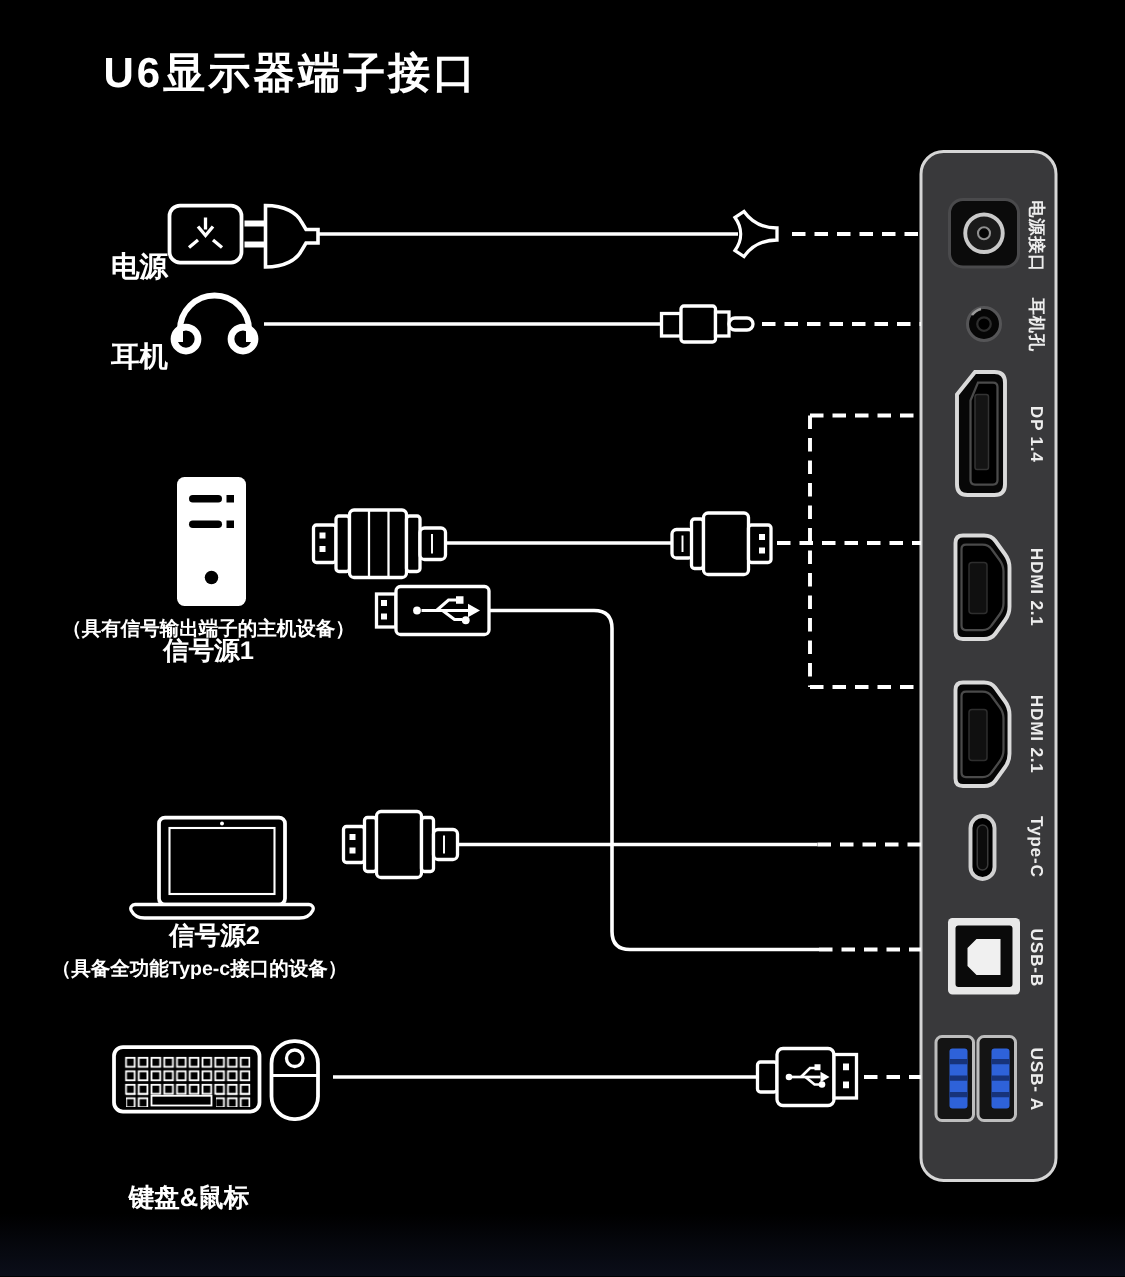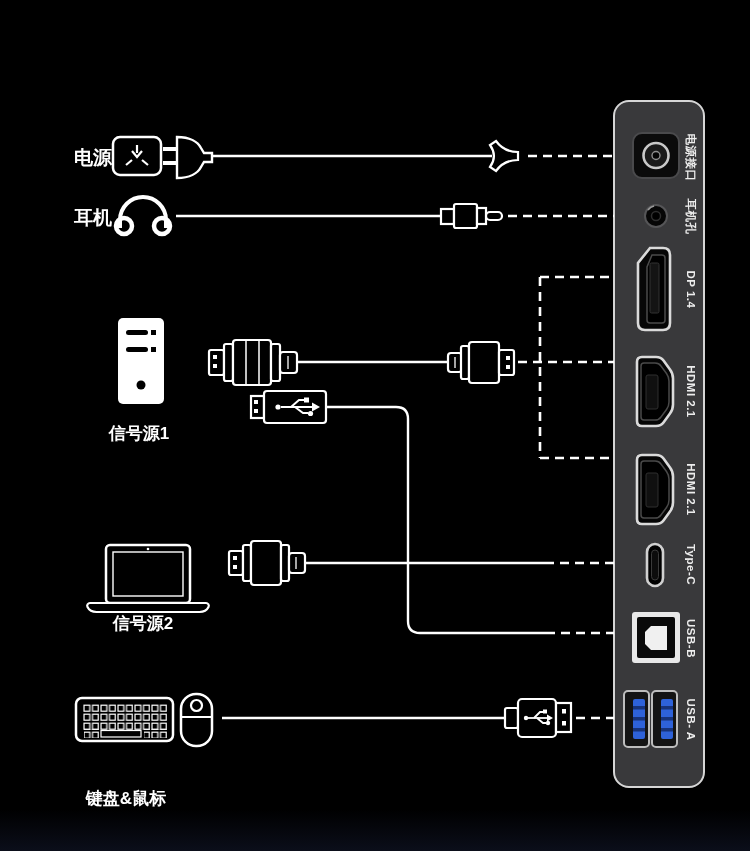--- a/index.html
+++ b/index.html
@@ -1,35 +1,36 @@
 <!DOCTYPE html>
 <html><head>
 <meta charset="utf-8">
 <style>
   html,body{margin:0;padding:0;background:#000;}
   .canvas{position:relative;width:750px;height:851px;background:#000;overflow:hidden;
           font-family:"Liberation Sans","DejaVu Sans",sans-serif;color:#fff;}
   .title{position:absolute;left:69px;top:30px;font-size:28px;font-weight:600;letter-spacing:2px;color:#fff;margin:0;}
   .lbl{position:absolute;color:#fff;white-space:nowrap;}
-  .lbl-big{font-size:19px;font-weight:700;}
+  .lbl-big{font-size:19px;font-weight:700;margin-top:20px;}
   .lbl-mid{font-size:17px;font-weight:700;transform:translateX(-50%);margin-top:32px;}
   .lbl-sub{font-size:13px;font-weight:600;transform:translateX(-50%);}
   .panel{position:absolute;left:613px;top:100px;width:92px;height:688px;background:#39393b;
          border:2px solid #d6d6d6;border-radius:16px;box-sizing:border-box;}
   .overlay{position:absolute;left:0;top:0;}
   .port-label{position:absolute;width:90px;height:15px;line-height:15px;text-align:center;
               color:#ededed;font-size:11.5px;font-weight:700;letter-spacing:.5px;transform:rotate(90deg);}
   .bottom-fade{position:absolute;left:0;bottom:0;width:750px;height:42px;
                background:linear-gradient(180deg,rgba(10,13,24,0),#0b0e1a);}
 </style>
 </head>
 <body>
 
 <div class="canvas">
 
+  <h1 class="title">U6显示器端子接口</h1>
 
   <div class="panel"></div>
 
   <svg class="overlay" width="750" height="851" viewBox="0 0 750 851">
     <defs>
       <pattern id="keys" x="83" y="704" width="8.5" height="9" patternUnits="userSpaceOnUse">
         <rect x="1" y="1.2" width="5.8" height="6" fill="none" stroke="#fff" stroke-width="1.2"></rect>
       </pattern>
     </defs>
 
@@ -207,21 +208,23 @@
       <rect x="633" y="706" width="12" height="3.5" fill="#17337a"></rect>
       <rect x="633" y="717" width="12" height="3.5" fill="#17337a"></rect>
       <rect x="633" y="728" width="12" height="3.5" fill="#17337a"></rect>
     </g>
     <use href="#usb-a-shape" transform="translate(28,0)"></use>
   </svg>
 
   <div class="lbl lbl-big" style="left:74px;top:145px">电源</div>
   <div class="lbl lbl-big" style="left:74px;top:205px">耳机</div>
   <div class="lbl lbl-mid" style="left:139px;top:390px">信号源1</div>
+  <div class="lbl lbl-sub" style="left:139px;top:410px">（具有信号输出端子的主机设备）</div>
   <div class="lbl lbl-mid" style="left:143px;top:580px">信号源2</div>
+  <div class="lbl lbl-sub" style="left:133px;top:637px">（具备全功能Type-c接口的设备）</div>
   <div class="lbl lbl-mid" style="left:126px;top:755px">键盘&amp;鼠标</div>
 
   <div class="port-label" style="left:645px;top:149.5px">电源接口</div>
   <div class="port-label" style="left:645px;top:208.5px">耳机孔</div>
   <div class="port-label" style="left:645px;top:281.5px">DP 1.4</div>
   <div class="port-label" style="left:645px;top:383.5px">HDMI 2.1</div>
   <div class="port-label" style="left:645px;top:481.5px">HDMI 2.1</div>
   <div class="port-label" style="left:645px;top:556.5px">Type-C</div>
   <div class="port-label" style="left:645px;top:630.5px">USB-B</div>
   <div class="port-label" style="left:645px;top:711.5px">USB- A</div>

